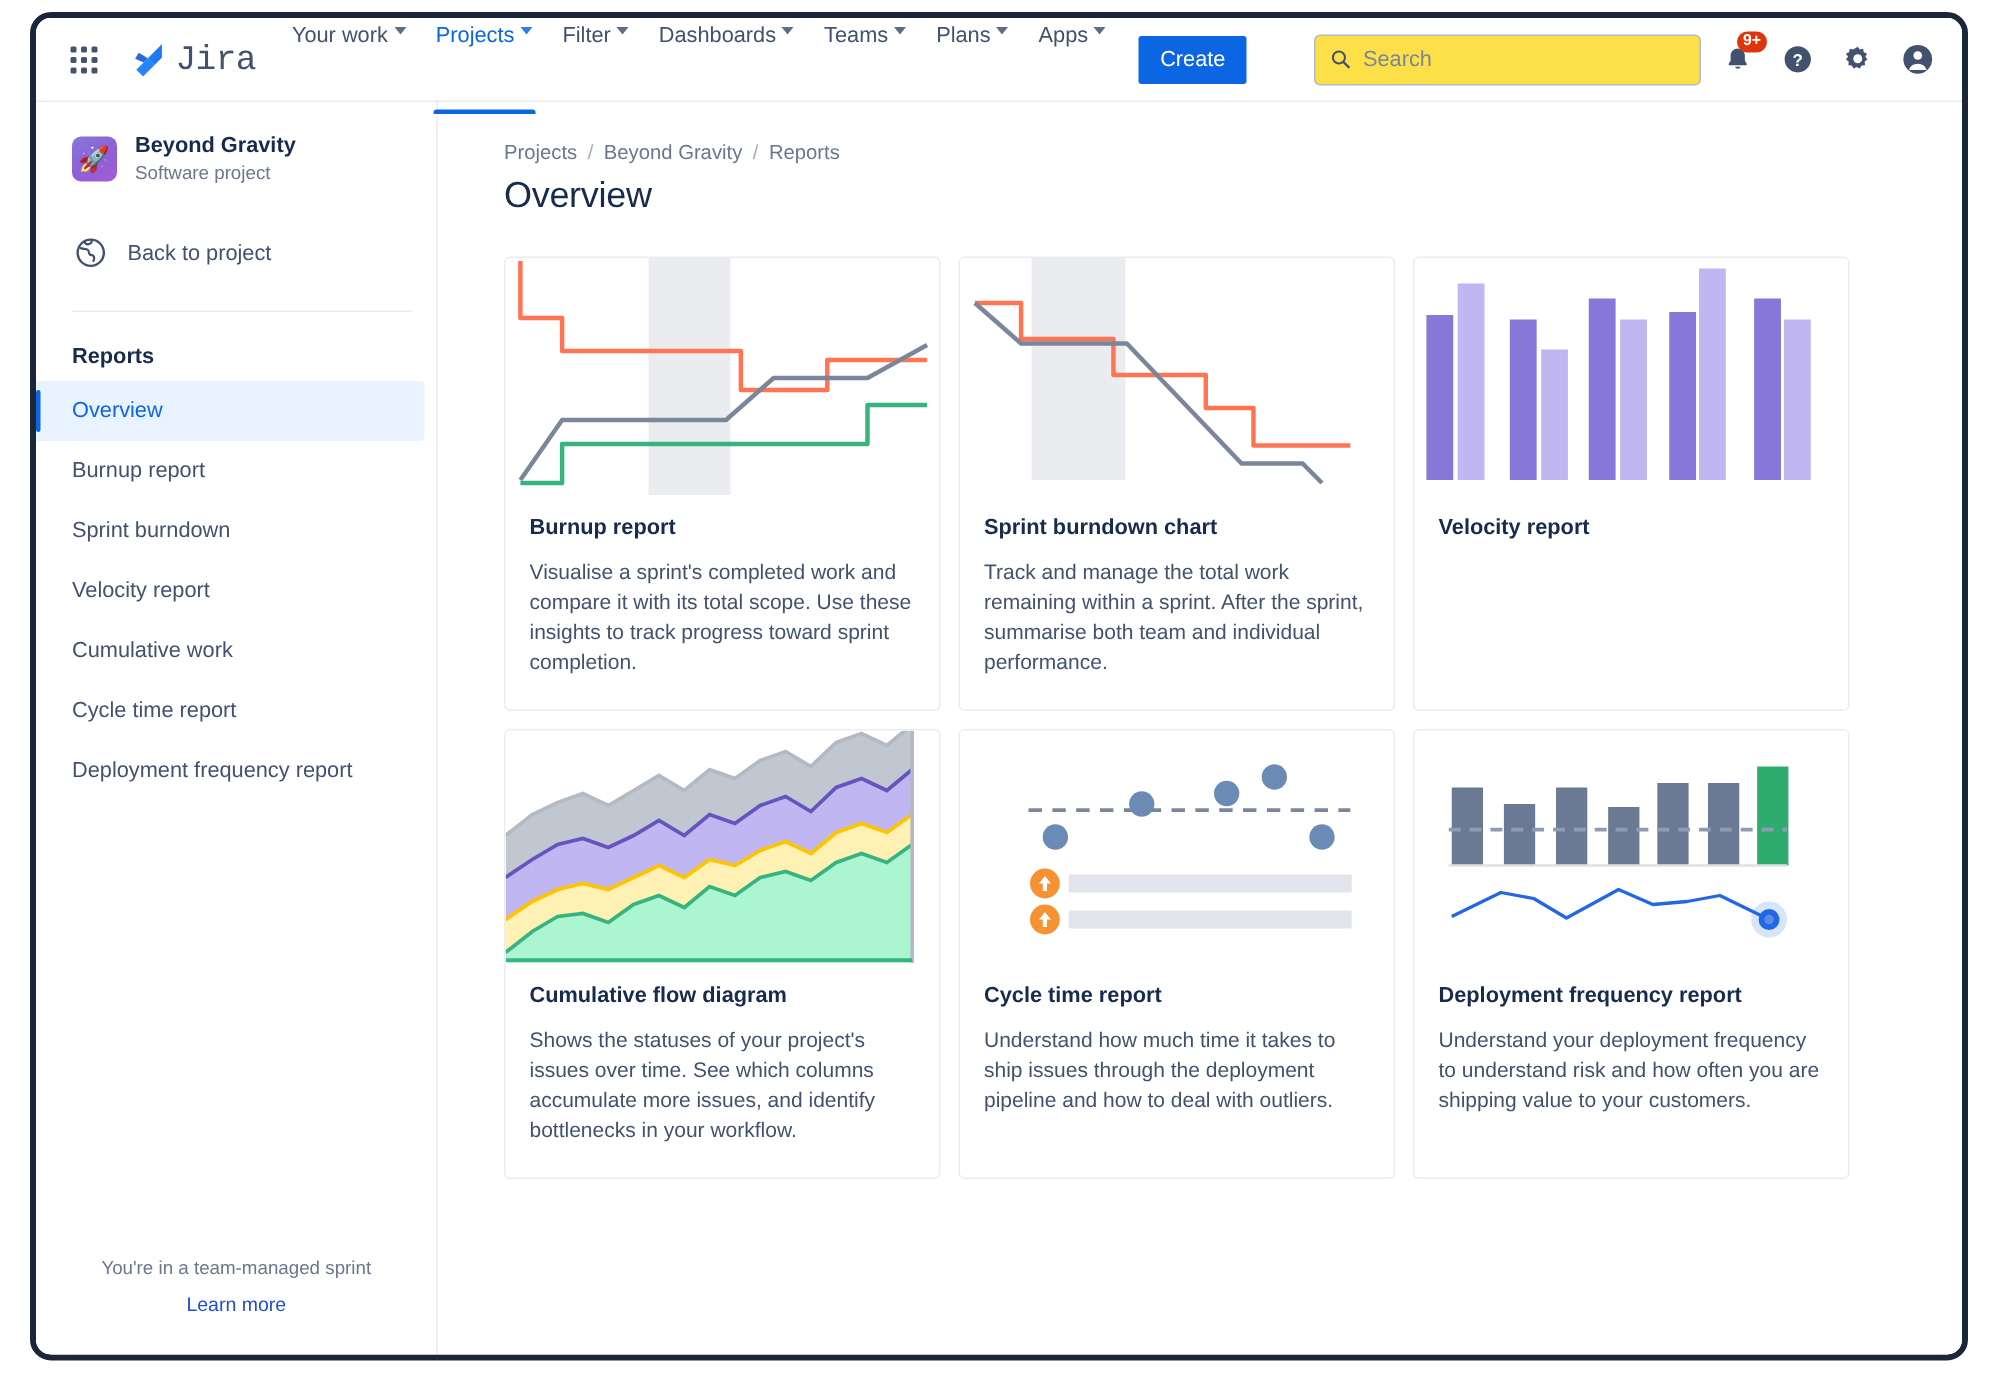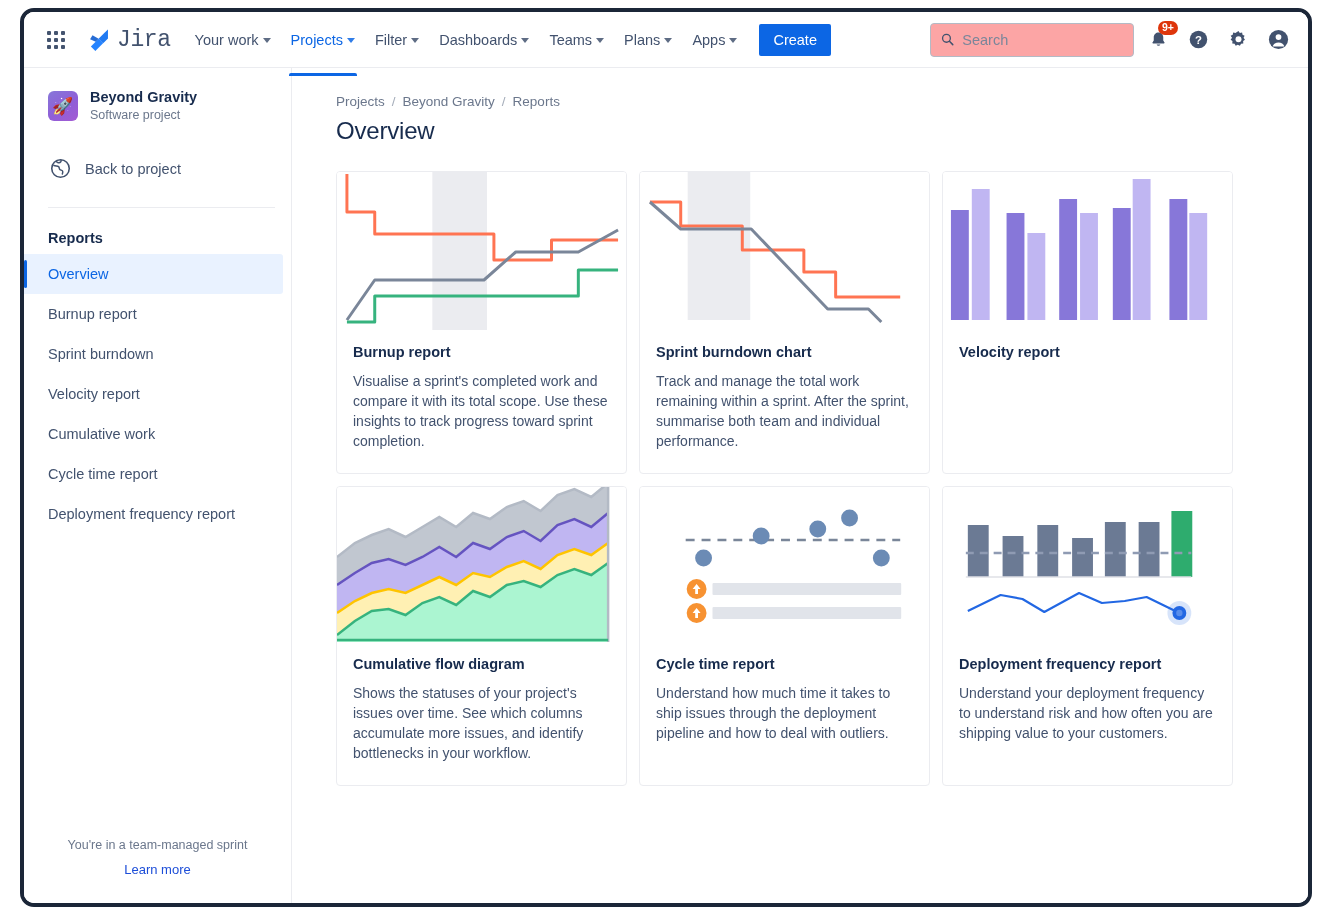--- a/index.html
+++ b/index.html
@@ -60,21 +60,21 @@
   .jira-word {
     font-size: 23px;
     color: #42526e;
     letter-spacing: -0.4px;
     font-family: Liberation Mono, monospace;
   }
 
   .navitems { display: flex; align-items: center; margin-left: 14px; height: 56px; }
   .navitem {
     position: relative;
-    display: flex; align-items: center; gap: 4px;
+    display: flex; gap: 4px;
     padding: 12px 10px;
     height: 72px;
     font-size: 14.5px;
     color: #42526e;
     cursor: pointer;
     white-space: nowrap;
   }
   .navitem.active { color: #0c66e4; }
   .navitem.active::after {
     content: ""; position: absolute;
@@ -102,27 +102,27 @@
     font-family: "Liberation Sans", sans-serif;
     cursor: pointer;
   }
   .nav-right {
     margin-left: auto;
     display: flex;
     align-items: center;
     gap: 8px;
   }
   .searchbox {
-    width: 204px; height: 34px;
+    width: 258px; height: 34px;
     border: 1px solid #b3bac5;
     border-radius: 4px;
     display: flex; align-items: center;
     gap: 8px;
     padding: 0 10px;
-    background: #fca5a5;
+    background: #fde047;
     cursor: text;
   }
   .searchbox input {
     border: none; outline: none;
     font-size: 14.5px;
     color: #42526e;
     background: transparent;
     width: 100%;
     font-family: "Liberation Sans", sans-serif;
   }

